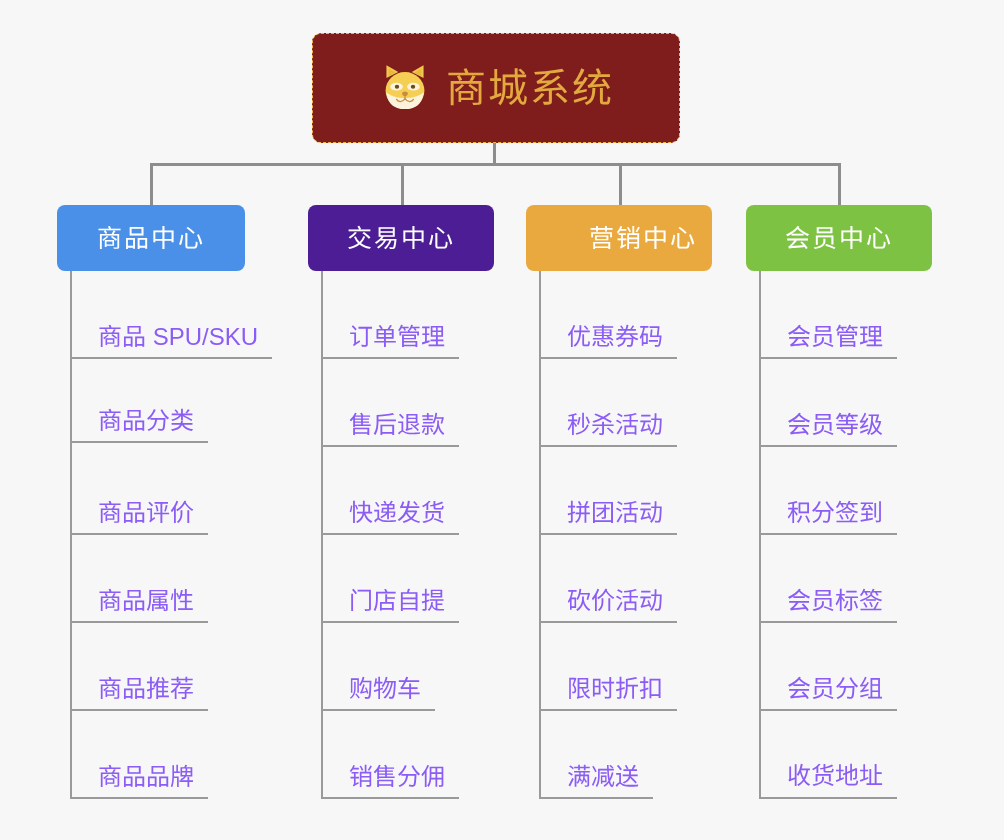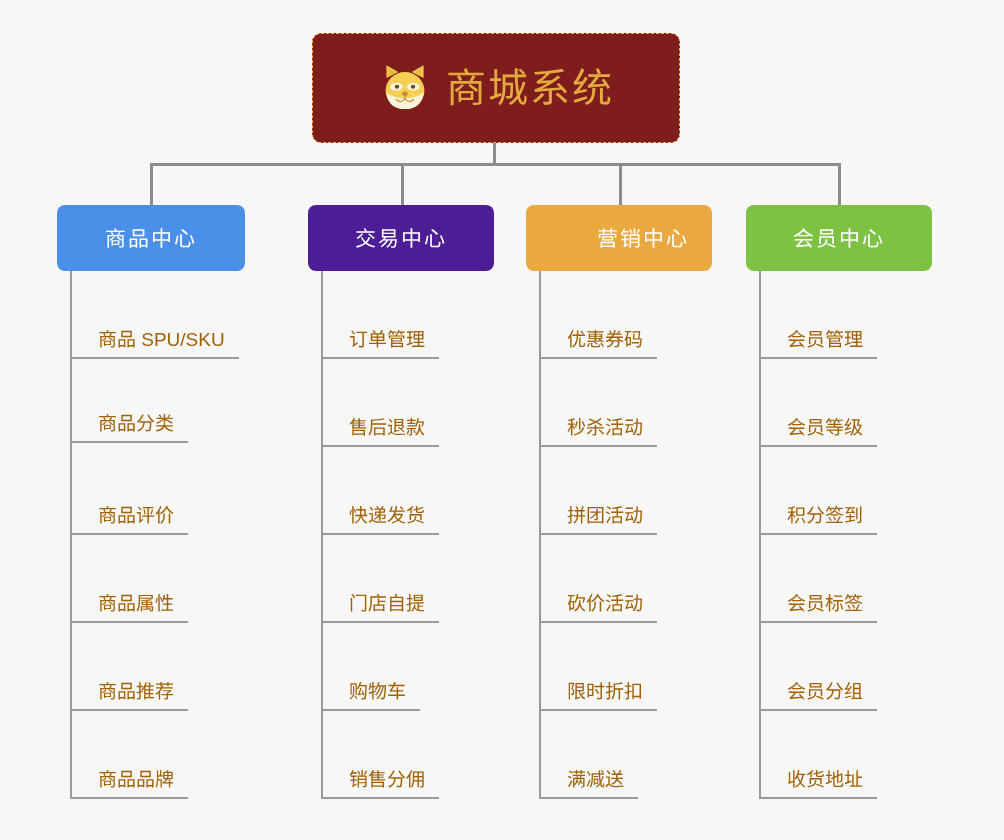--- a/index.html
+++ b/index.html
@@ -69,21 +69,21 @@
   }
   .cat-box {
     height: 66px;
     border-radius: 8px;
     display: flex;
     align-items: center;
     justify-content: center;
     box-sizing: border-box;
   }
   .cat-label {
-    font-size: 21px;
+    font-size: 25px;
     color: #ffffff;
     letter-spacing: 2px;
     line-height: 1;
     white-space: nowrap;
   }
 
   
   .trunk {
     position: absolute;
     width: 2px;
@@ -106,22 +106,22 @@
     display: flex;
     align-items: flex-end;
   }
   .leaf-inner {
     display: inline-block;
     border-bottom: 2px solid #9a9a9a;
     padding: 0 14px 6px 28px;
     box-sizing: border-box;
   }
   .leaf-label {
-    font-size: 19px;
-    color: #a16207;
+    font-size: 24px;
+    color: #8b5cf6;
     line-height: 1.15;
     white-space: nowrap;
     display: inline-block;
   }
 </style>
 </head>
 <body style="background: rgb(247, 247, 247);">
 
 <div id="mindmap">
 

